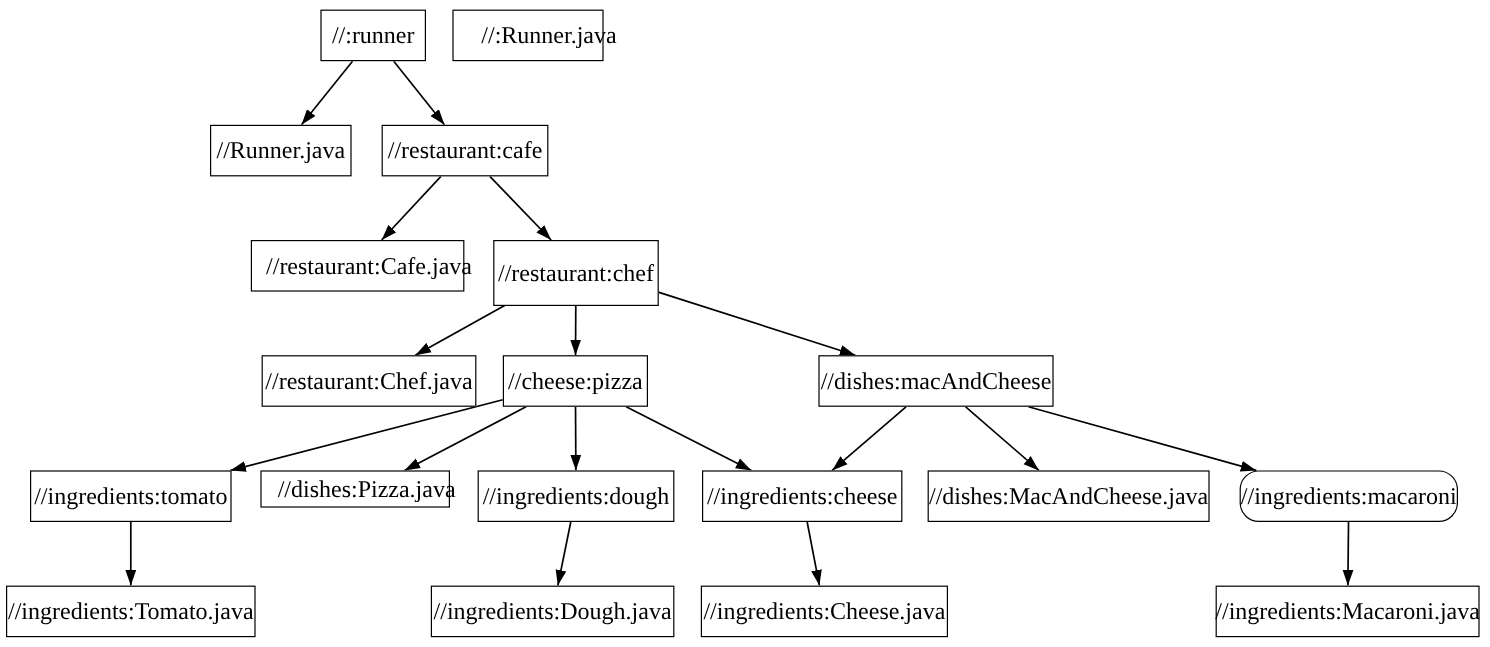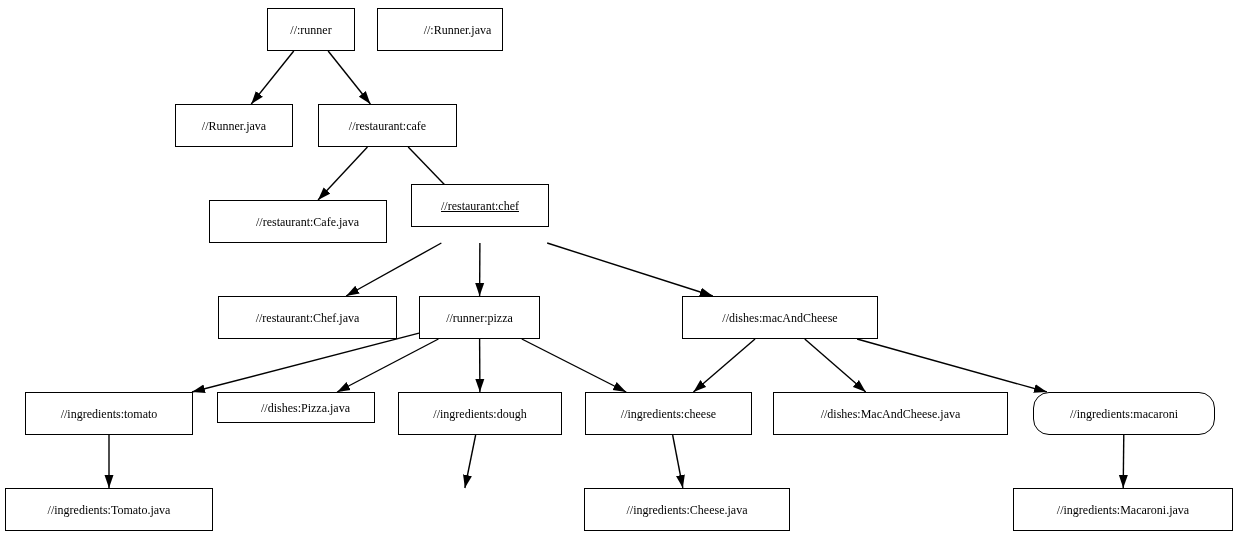--- a/index.html
+++ b/index.html
@@ -19,21 +19,21 @@
   }
   .node {
     position: absolute;
     box-sizing: border-box;
     background: #ffffff;
     border: 1.4px solid #000000;
     color: #000000;
     display: flex;
     align-items: center;
     justify-content: center;
-    font-size: 12px;
+    font-size: 20px;
     white-space: nowrap;
     line-height: 1;
   }
 </style>
 </head>
 <body>
 
 <div id="graph">
   <svg id="edges" width="1242" height="539" viewBox="0 0 1242 539" xmlns="http://www.w3.org/2000/svg">
     <defs>
@@ -61,26 +61,27 @@
         <line x1="672.6432291666666" y1="435" x2="682.8567708333334" y2="488" stroke="#000000" stroke-width="1.4" marker-end="url(#arrow)"></line>
         <line x1="1123.7760416666667" y1="435" x2="1123.2239583333333" y2="488" stroke="#000000" stroke-width="1.4" marker-end="url(#arrow)"></line>
       </g>
   </svg>
 
   <div class="node" style="left:267px;  top:8px;   width:88px;  height:43px;">//:runner</div>
   <div class="node" style="left:377px;  top:8px;   width:126px; height:43px;padding-left:35px;">//:Runner.java</div>
   <div class="node" style="left:175px;  top:104px; width:118px; height:43px;">//Runner.java</div>
   <div class="node" style="left:318px;  top:104px; width:139px; height:43px;font-family:Liberation Serif, serif;">//restaurant:cafe</div>
   <div class="node" style="left:209px;  top:200px; width:178px; height:43px;padding-left:19px;">//restaurant:Cafe.java</div>
-  <div class="node" style="left:411px;  top:184px; width:138px; height:43px;text-decoration:underline;">//restaurant:chef</div>
+  <div class="node" style="left:411px;  top:200px; width:138px; height:55px;">//restaurant:chef</div>
   <div class="node" style="left:218px;  top:296px; width:179px; height:43px;">//restaurant:Chef.java</div>
-  <div class="node" style="left:419px;  top:296px; width:121px; height:43px;">//runner:pizza</div>
+  <div class="node" style="left:419px;  top:296px; width:121px; height:43px;">//cheese:pizza</div>
   <div class="node" style="left:682px;  top:296px; width:196px; height:43px;">//dishes:macAndCheese</div>
   <div class="node" style="left:25px;   top:392px; width:168px; height:43px;">//ingredients:tomato</div>
   <div class="node" style="left:217px;  top:392px; width:158px; height:31px;padding-left:19px;">//dishes:Pizza.java</div>
   <div class="node" style="left:398px;  top:392px; width:164px; height:43px;">//ingredients:dough</div>
   <div class="node" style="left:585px;  top:392px; width:167px; height:43px;">//ingredients:cheese</div>
   <div class="node" style="left:773px;  top:392px; width:235px; height:43px;">//dishes:MacAndCheese.java</div>
   <div class="node" style="left:1033px; top:392px; width:182px; height:43px;border-radius:16px;">//ingredients:macaroni</div>
   <div class="node" style="left:5px;    top:488px; width:208px; height:43px;">//ingredients:Tomato.java</div>
+  <div class="node" style="left:359px;  top:488px; width:203px; height:43px;">//ingredients:Dough.java</div>
   <div class="node" style="left:584px;  top:488px; width:206px; height:43px;">//ingredients:Cheese.java</div>
   <div class="node" style="left:1013px; top:488px; width:220px; height:43px;">//ingredients:Macaroni.java</div>
 </div>
 
 </body></html>

